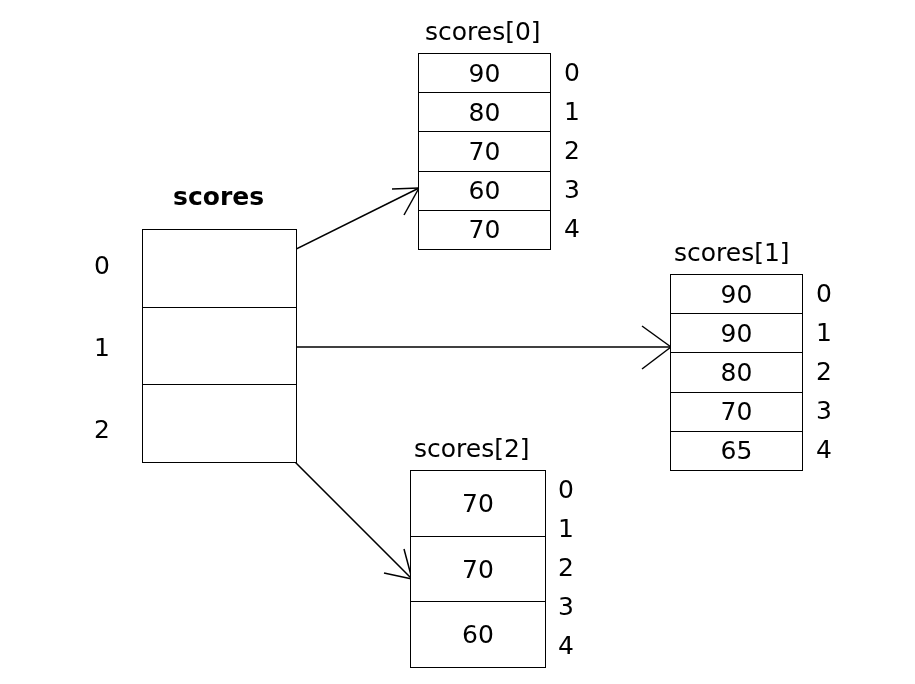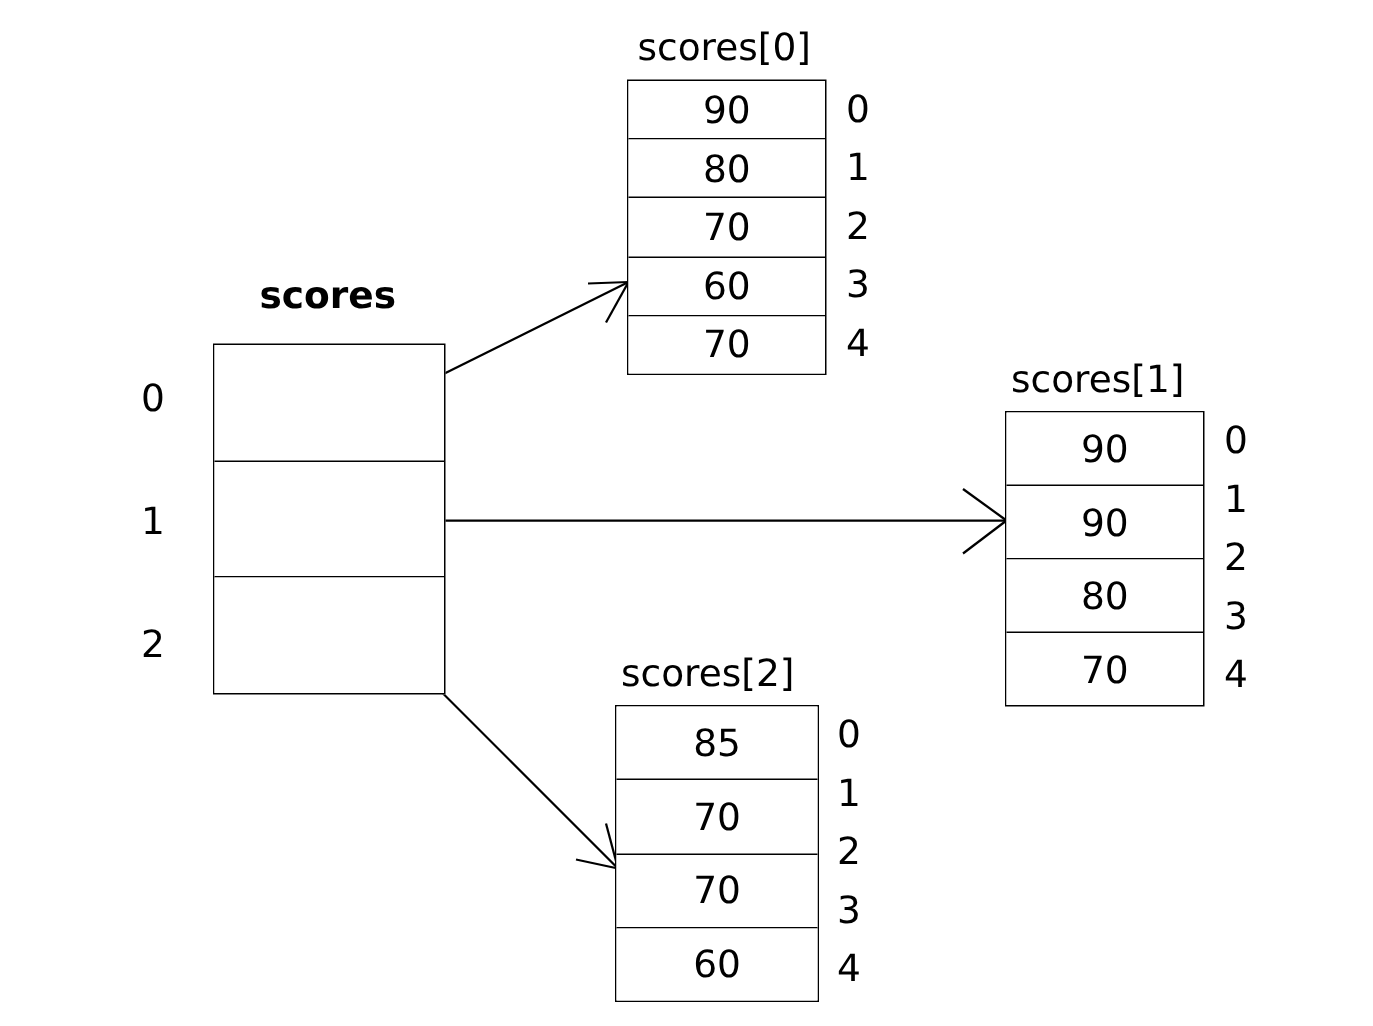--- a/index.html
+++ b/index.html
@@ -124,32 +124,32 @@
   <div class="index-label" style="left:564px; top:177px;">3</div>
   <div class="index-label" style="left:564px; top:216px;">4</div>
 
   <div class="array-title" style="left:674px; top:240px;">scores[1]</div>
 
   <div class="array-box" style="left:670px; top:274px; width:133px; height:197px;">
     <div class="array-cell">90</div>
     <div class="array-cell">90</div>
     <div class="array-cell">80</div>
     <div class="array-cell">70</div>
+    <div class="array-cell">65</div>
   </div>
 
   <div class="index-label" style="left:816px; top:281px;">0</div>
   <div class="index-label" style="left:816px; top:320px;">1</div>
   <div class="index-label" style="left:816px; top:359px;">2</div>
   <div class="index-label" style="left:816px; top:398px;">3</div>
   <div class="index-label" style="left:816px; top:437px;">4</div>
 
   <div class="array-title" style="left:414px; top:436px;text-align:center;">scores[2]</div>
 
   <div class="array-box" style="left:410px; top:470px; width:136px; height:198px;">
-    <div class="array-cell">85</div>
     <div class="array-cell">70</div>
     <div class="array-cell">70</div>
     <div class="array-cell">60</div>
   </div>
 
   <div class="index-label" style="left:558px; top:477px;">0</div>
   <div class="index-label" style="left:558px; top:516px;">1</div>
   <div class="index-label" style="left:558px; top:555px;">2</div>
   <div class="index-label" style="left:558px; top:594px;">3</div>
   <div class="index-label" style="left:558px; top:633px;">4</div>

